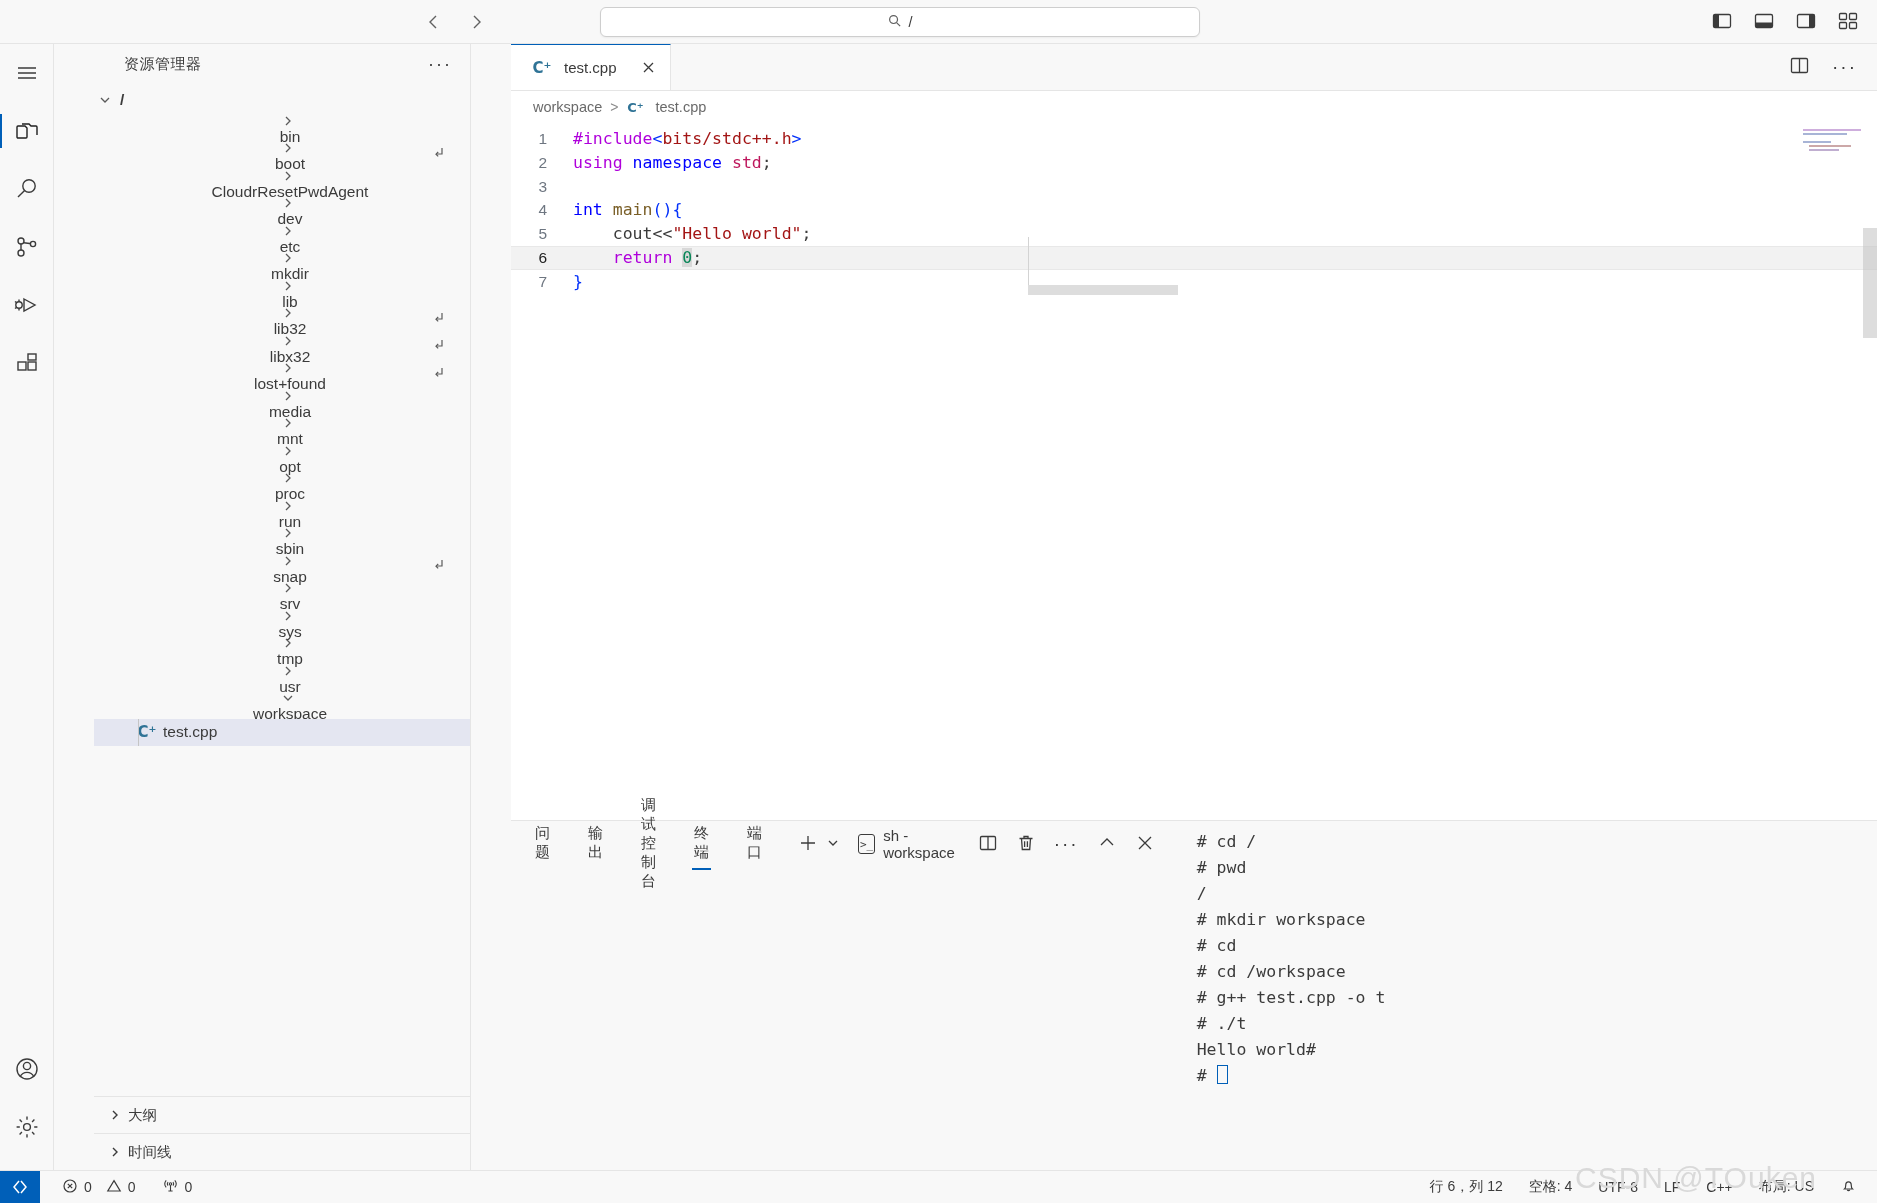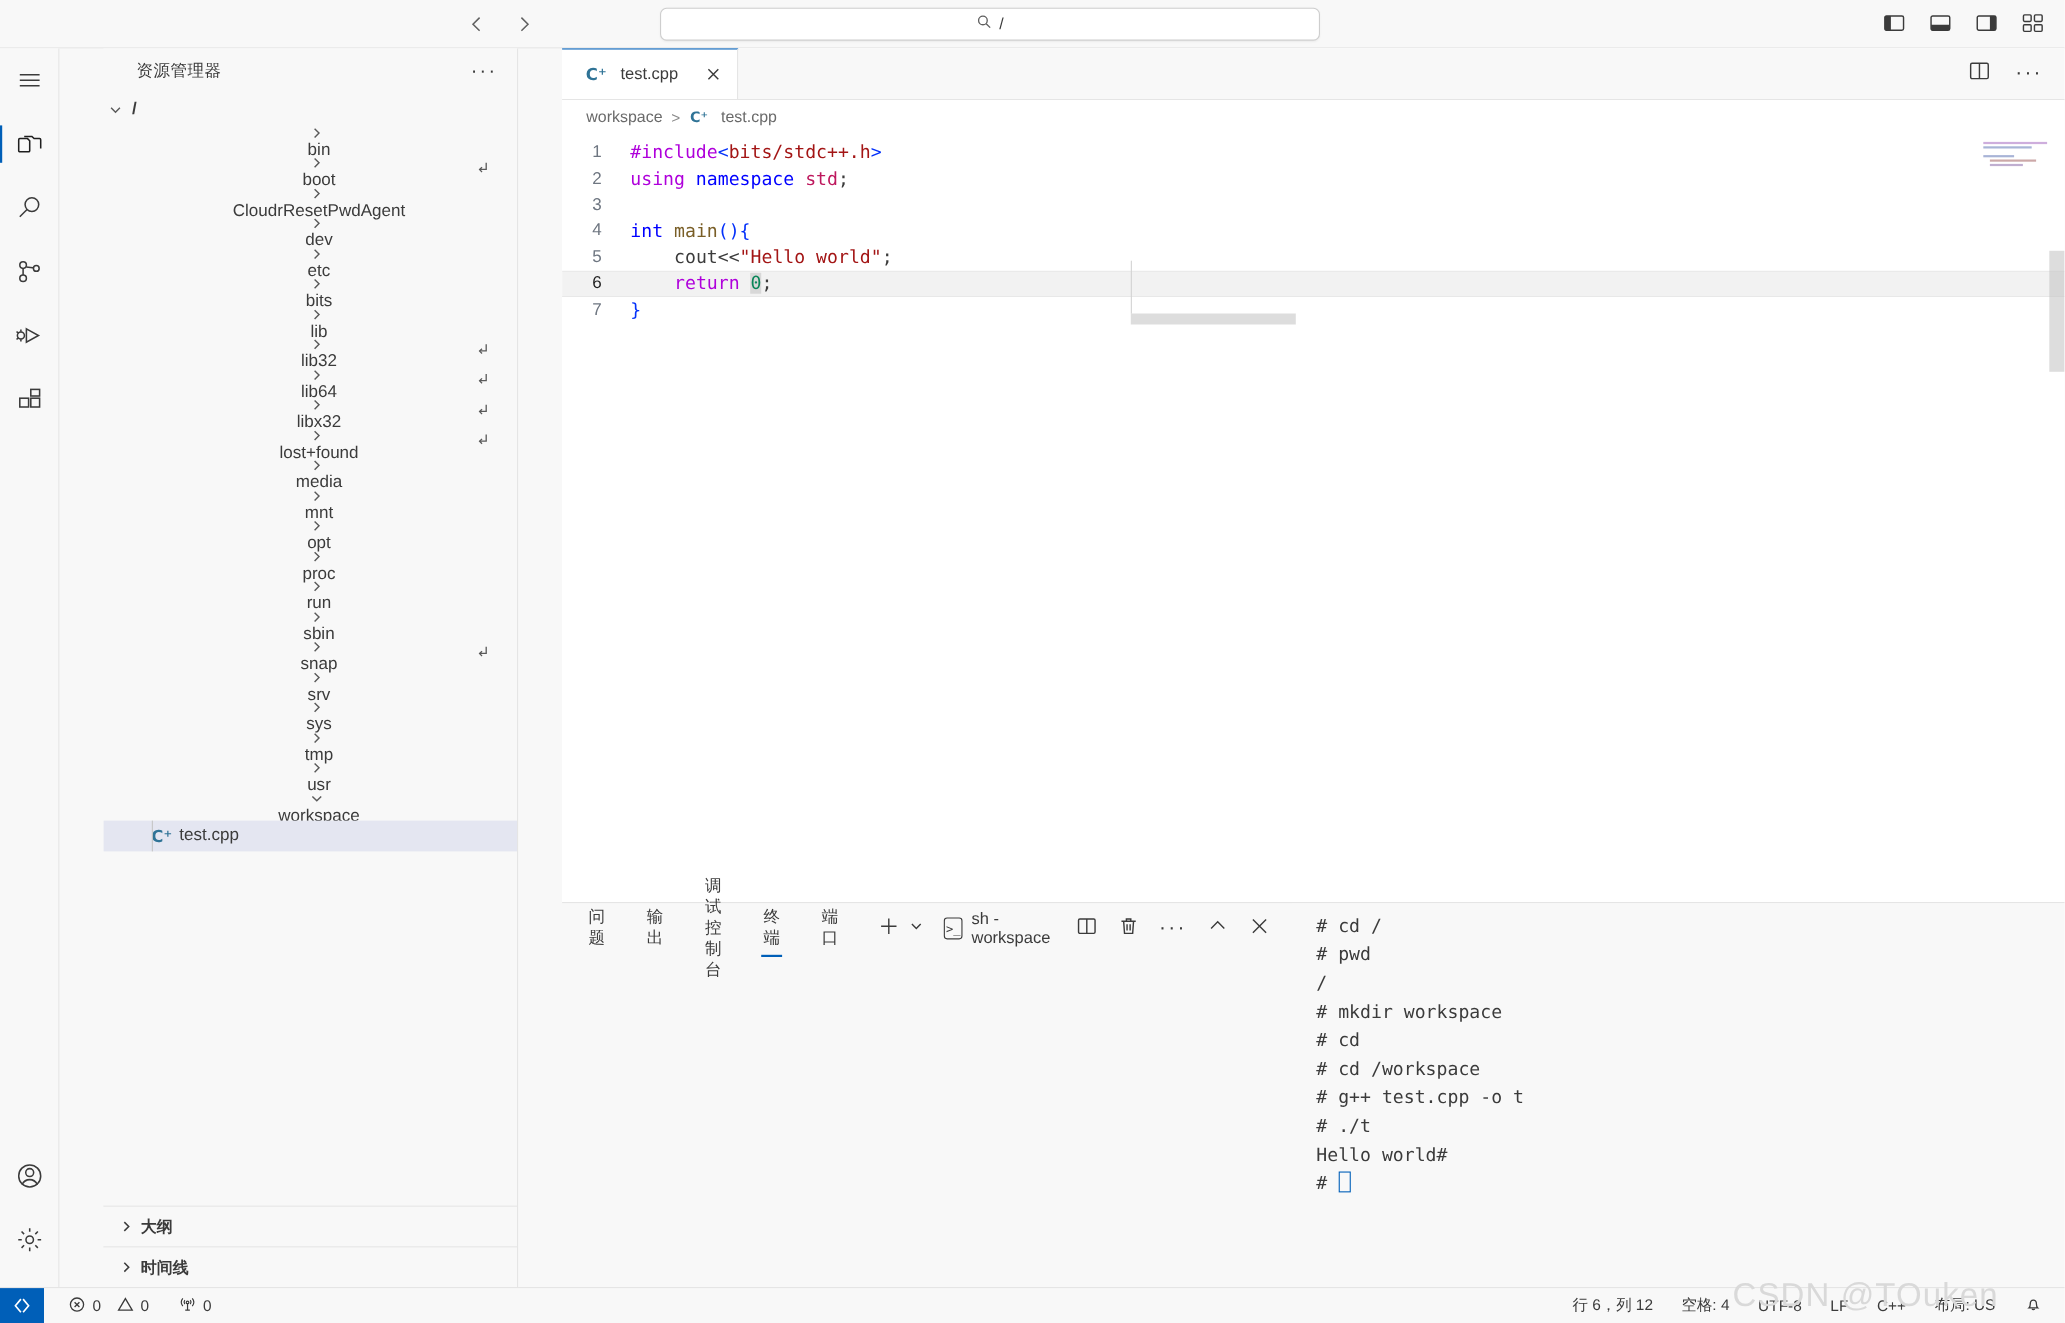--- a/index.html
+++ b/index.html
@@ -71,21 +71,21 @@
   .trow.root .lbl { font-weight: 700; }
   .indent1 { padding-left: 22px; flex-direction: column; }
   .indent2 { padding-left: 44px; }
   .symlink { margin-left:auto; color:#5a5a5a; font-size: 15px; padding-right: 14px; }
   .fileicon { width: 18px; display:flex; align-items:center; justify-content:center; margin-right:3px;}
   .cpp-badge { color:#2f7396; font-weight:700; font-size: 15px; font-family:"DejaVu Sans", sans-serif; }
   .trow.selected .vbar { position:absolute; left:44px; top:0; bottom:0; width:1px; background:#c5c5c5;}
   .sb-section {
     height: 37px; flex:0 0 37px; display:flex; align-items:center;
     border-top: 1px solid #e5e5e5; padding-left: 8px;
-    font-size: 14.5px; font-weight: 700; color:#3b3b3b;
+    font-size: 14.5px; font-weight: 400; color:#3b3b3b;
   }
   .sb-section .twist { width: 26px; }
 
   
   .editorwrap { flex: 1 1 auto; display: flex; flex-direction: column; min-width:0; min-height:0; background:#ffffff; }
   .tabsrow {
     height: 47px; flex: 0 0 47px; background: #f8f8f8; display:flex; align-items: stretch;
     border-bottom: 1px solid #e5e5e5;
   }
   .tab {
@@ -351,53 +351,41 @@
                 </svg>
               </span>
               <span class="lbl">etc</span>
             </div>
             <div class="trow indent1">
               <span class="twist">
                 <svg width="14" height="14" viewBox="0 0 14 14" fill="none" stroke="#5a5a5a" stroke-width="1.3">
                   <path d="M5 3l4 4-4 4"></path>
                 </svg>
               </span>
-              <span class="lbl">bits</span>
+              <span class="lbl">mkdir</span>
             </div>
             <div class="trow indent1">
               <span class="twist">
                 <svg width="14" height="14" viewBox="0 0 14 14" fill="none" stroke="#5a5a5a" stroke-width="1.3">
                   <path d="M5 3l4 4-4 4"></path>
                 </svg>
               </span>
               <span class="lbl">lib</span>
               <span class="symlink"><svg width="14" height="14" viewBox="0 0 14 14" fill="none" stroke="#5a5a5a" stroke-width="1.2">
                   <path d="M10 2v6H4"></path>
                   <path d="M6.2 6L4 8.2l2.2 2.2"></path>
                 </svg></span>
             </div>
             <div class="trow indent1">
               <span class="twist">
                 <svg width="14" height="14" viewBox="0 0 14 14" fill="none" stroke="#5a5a5a" stroke-width="1.3">
                   <path d="M5 3l4 4-4 4"></path>
                 </svg>
               </span>
               <span class="lbl">lib32</span>
-              <span class="symlink"><svg width="14" height="14" viewBox="0 0 14 14" fill="none" stroke="#5a5a5a" stroke-width="1.2">
-                  <path d="M10 2v6H4"></path>
-                  <path d="M6.2 6L4 8.2l2.2 2.2"></path>
-                </svg></span>
-            </div>
-            <div class="trow indent1">
-              <span class="twist">
-                <svg width="14" height="14" viewBox="0 0 14 14" fill="none" stroke="#5a5a5a" stroke-width="1.3">
-                  <path d="M5 3l4 4-4 4"></path>
-                </svg>
-              </span>
-              <span class="lbl">lib64</span>
               <span class="symlink"><svg width="14" height="14" viewBox="0 0 14 14" fill="none" stroke="#5a5a5a" stroke-width="1.2">
                   <path d="M10 2v6H4"></path>
                   <path d="M6.2 6L4 8.2l2.2 2.2"></path>
                 </svg></span>
             </div>
             <div class="trow indent1">
               <span class="twist">
                 <svg width="14" height="14" viewBox="0 0 14 14" fill="none" stroke="#5a5a5a" stroke-width="1.3">
                   <path d="M5 3l4 4-4 4"></path>
                 </svg>

